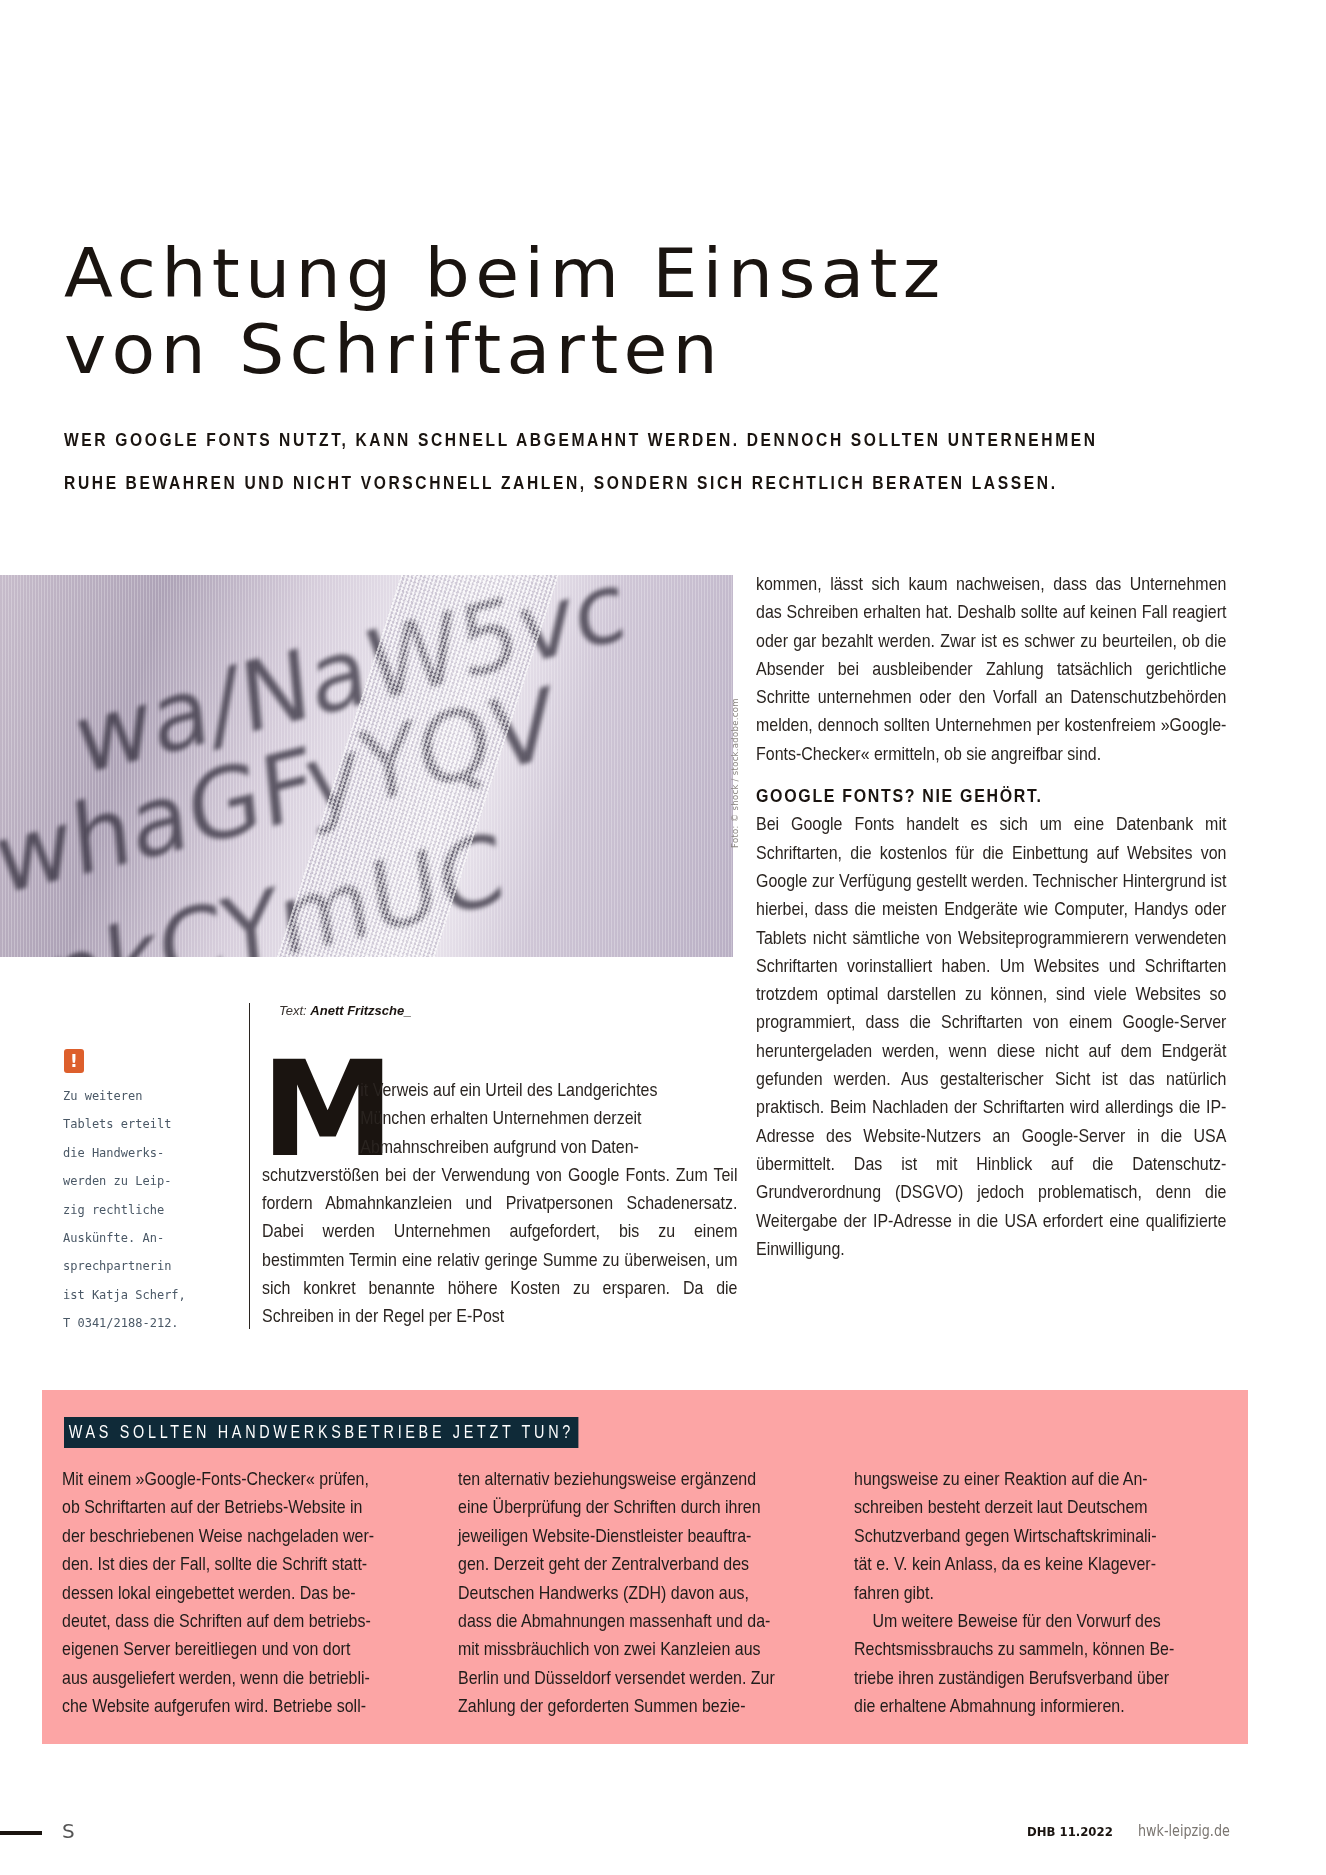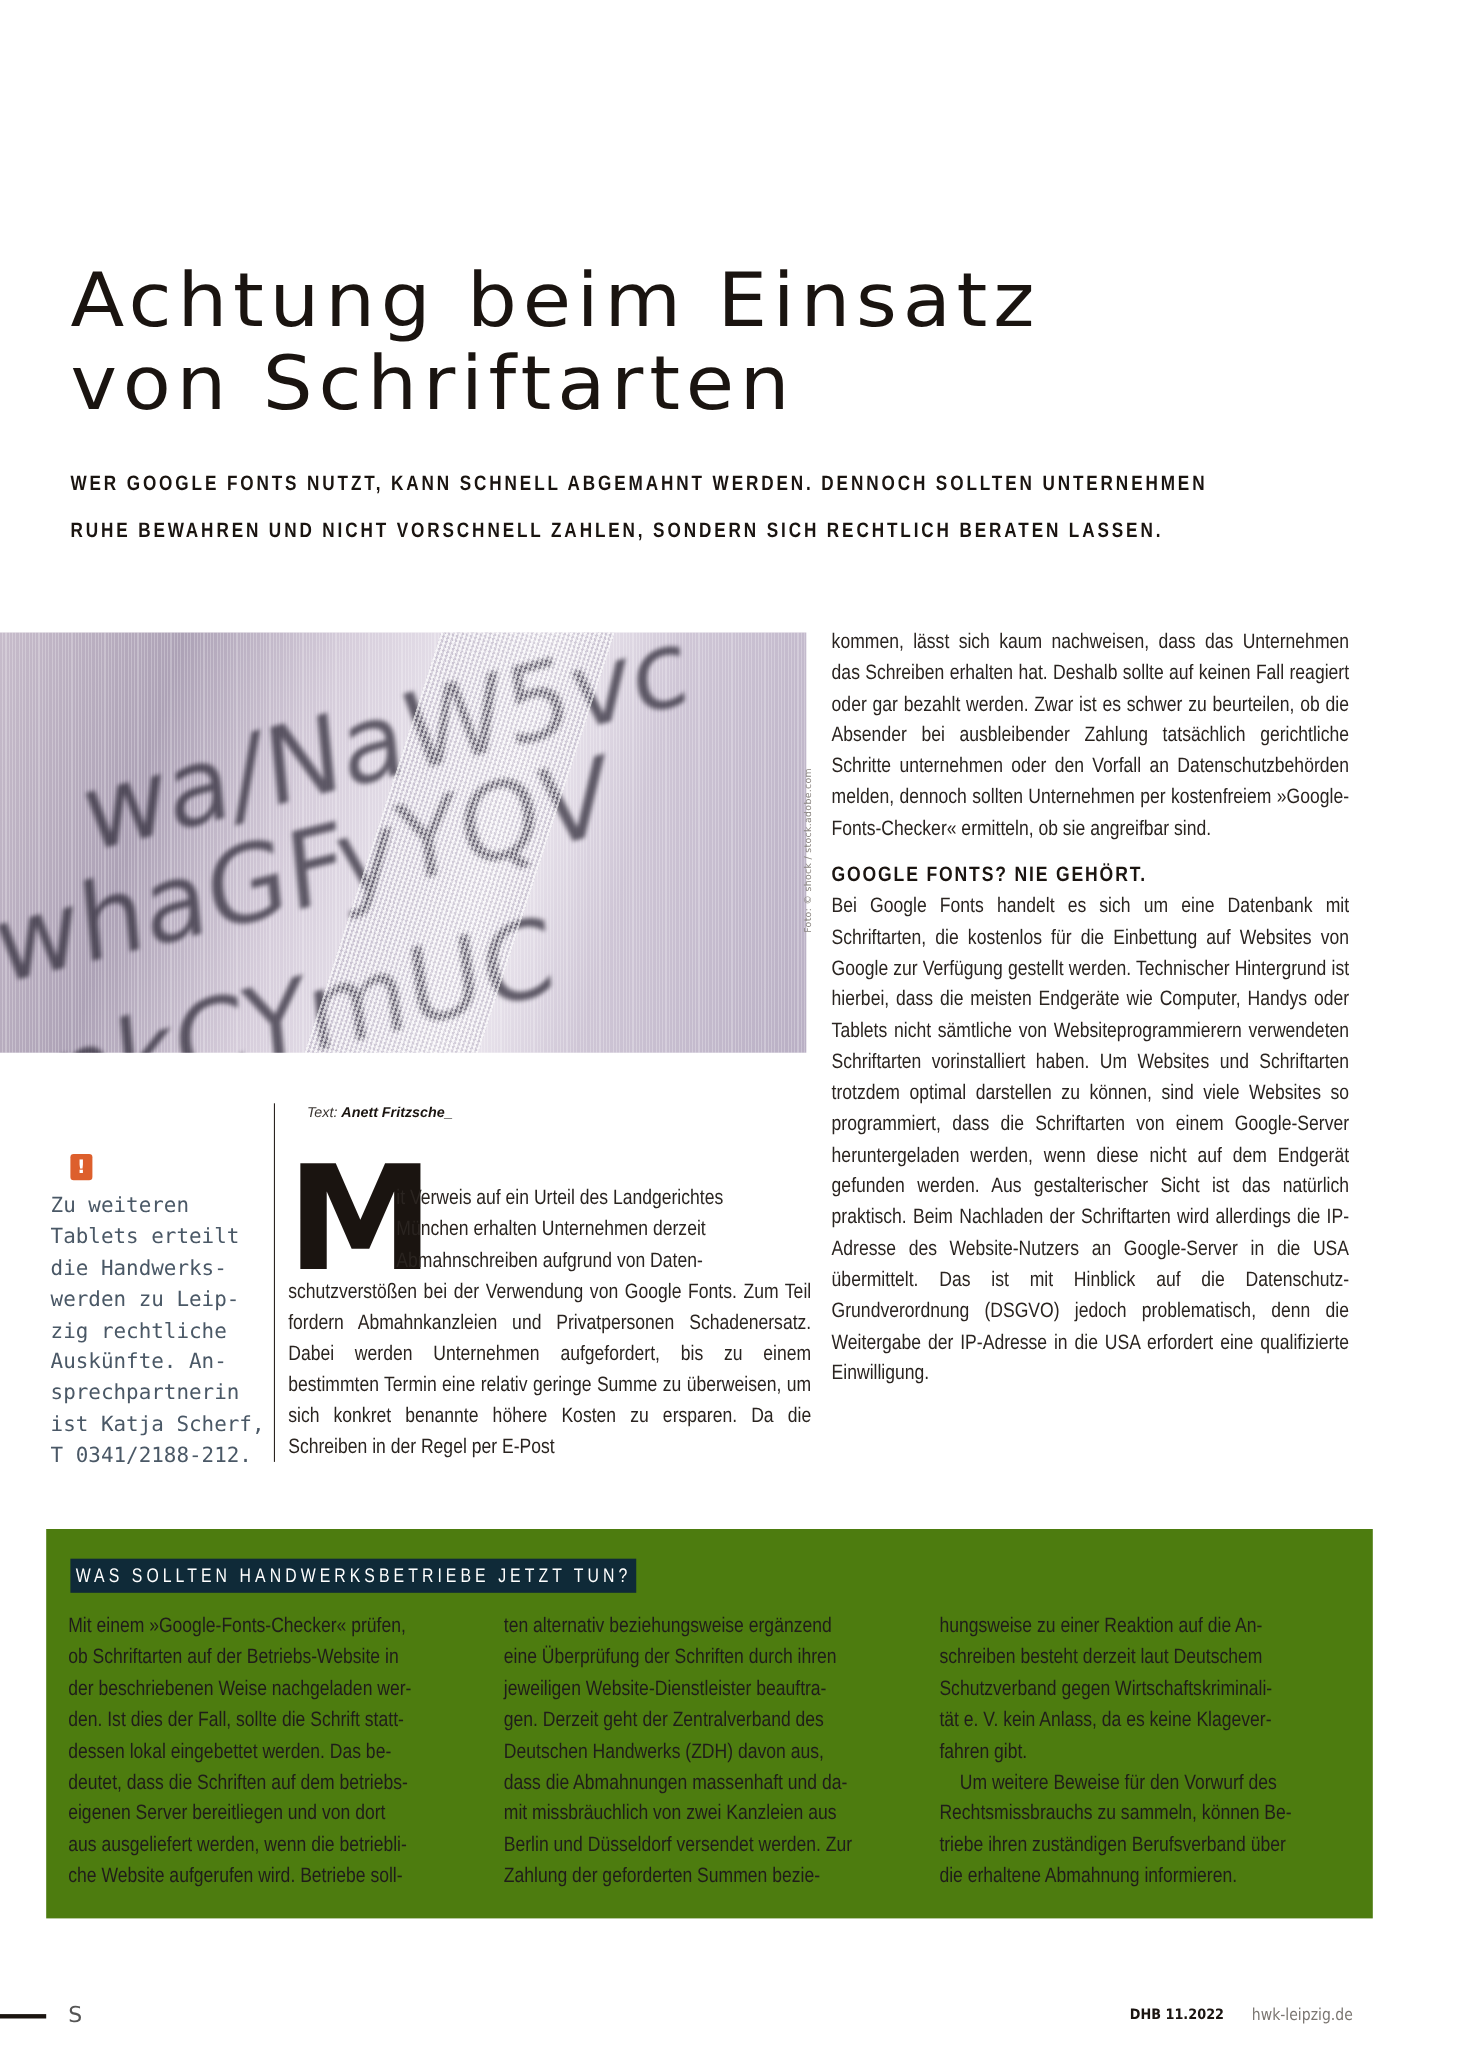--- a/index.html
+++ b/index.html
@@ -29,29 +29,29 @@
   .subhead { font-weight: 700; letter-spacing: 2px; color: #1a1410; margin-top: 14px; }
   .right-col p { margin: 0; }
 
   .byline { position: absolute; left: 262px; top: 1003px; font-family: "Liberation Sans", sans-serif; font-style: italic; font-size: 13px; color: #3a3430; margin-left: 17px; }
   .byline b { font-weight: 700; color: #1a1410; }
 
   .vrule { position: absolute; left: 249px; top: 1003px; width: 1px; height: 326px; background: #2a2420; }
 
   .alert-icon { position: absolute; left: 64px; top: 1049px; width: 20px; height: 24px; background: #dd5f2c; border-radius: 3px; color: #fff; font-family: "DejaVu Sans", sans-serif; font-weight: 700; font-size: 17px; line-height: 24px; text-align: center; }
 
-  .sidebar-note { position: absolute; left: 46px; top: 1082px; width: 190px; font-family: "DejaVu Sans Mono", monospace; font-size: 19px; line-height: 28.4px; color: #4a5866; }
+  .sidebar-note { position: absolute; left: 63px; top: 1082px; width: 190px; font-family: "DejaVu Sans Mono", monospace; font-size: 12px; line-height: 28.4px; color: #4a5866; }
   .sidebar-note span { display: block; white-space: nowrap; }
 
   .dropcap { position: absolute; left: 262px; top: 1056px; font-family: "DejaVu Sans", sans-serif; font-weight: 900; font-size: 132px; line-height: 106px; color: #1a1410; transform: scaleX(1.02); }
   .left-col { left: 262px; top: 1076px; width: 566px; }
   .left-col .indent { padding-left: 117px; display: block; }
   .left-col p { margin: 0; }
 
-  .box { position: absolute; left: 42px; top: 1390px; width: 1206px; height: 354px; background: #4d7c0f; }
+  .box { position: absolute; left: 42px; top: 1390px; width: 1206px; height: 354px; background: #fca5a5; }
   .box-head { position: absolute; left: 22px; top: 27px; height: 31px; padding: 0 6px; background: #0f2a38; color: #ffffff; font-family: "Liberation Sans", sans-serif; font-size: 18px; line-height: 31px; letter-spacing: 4.6px; white-space: nowrap; transform: scaleX(0.8); transform-origin: left top; }
   .box-col { position: absolute; top: 75px; font-family: "Liberation Sans", sans-serif; font-size: 19px; line-height: 28.4px; color: #1f1c1a; transform: scaleX(0.84); transform-origin: left top; white-space: nowrap; }
   .box-col span { display: block; }
   .box-col .ind { padding-left: 22px; }
 
   .footer-bar { position: absolute; left: 0; top: 1831px; width: 42px; height: 4px; background: #1a1410; }
   .page-label { position: absolute; left: 62px; top: 1819px; font-family: "DejaVu Sans", sans-serif; font-size: 20px; color: #555; }
   .page-num { position: absolute; left: 84px; top: 1894px; font-family: "DejaVu Sans", sans-serif; font-weight: 700; font-size: 22px; color: #1a1410; }
   .issue { position: absolute; left: 1027px; top: 1824px; font-family: "DejaVu Sans", sans-serif; font-weight: 700; font-size: 13px; color: #1a1410; transform: scaleX(0.9); transform-origin: left top; }
   .site { position: absolute; left: 1138px; top: 1822px; font-family: "DejaVu Sans", sans-serif; font-size: 15px; color: #7a7570; transform: scaleX(0.85); transform-origin: left top; }

